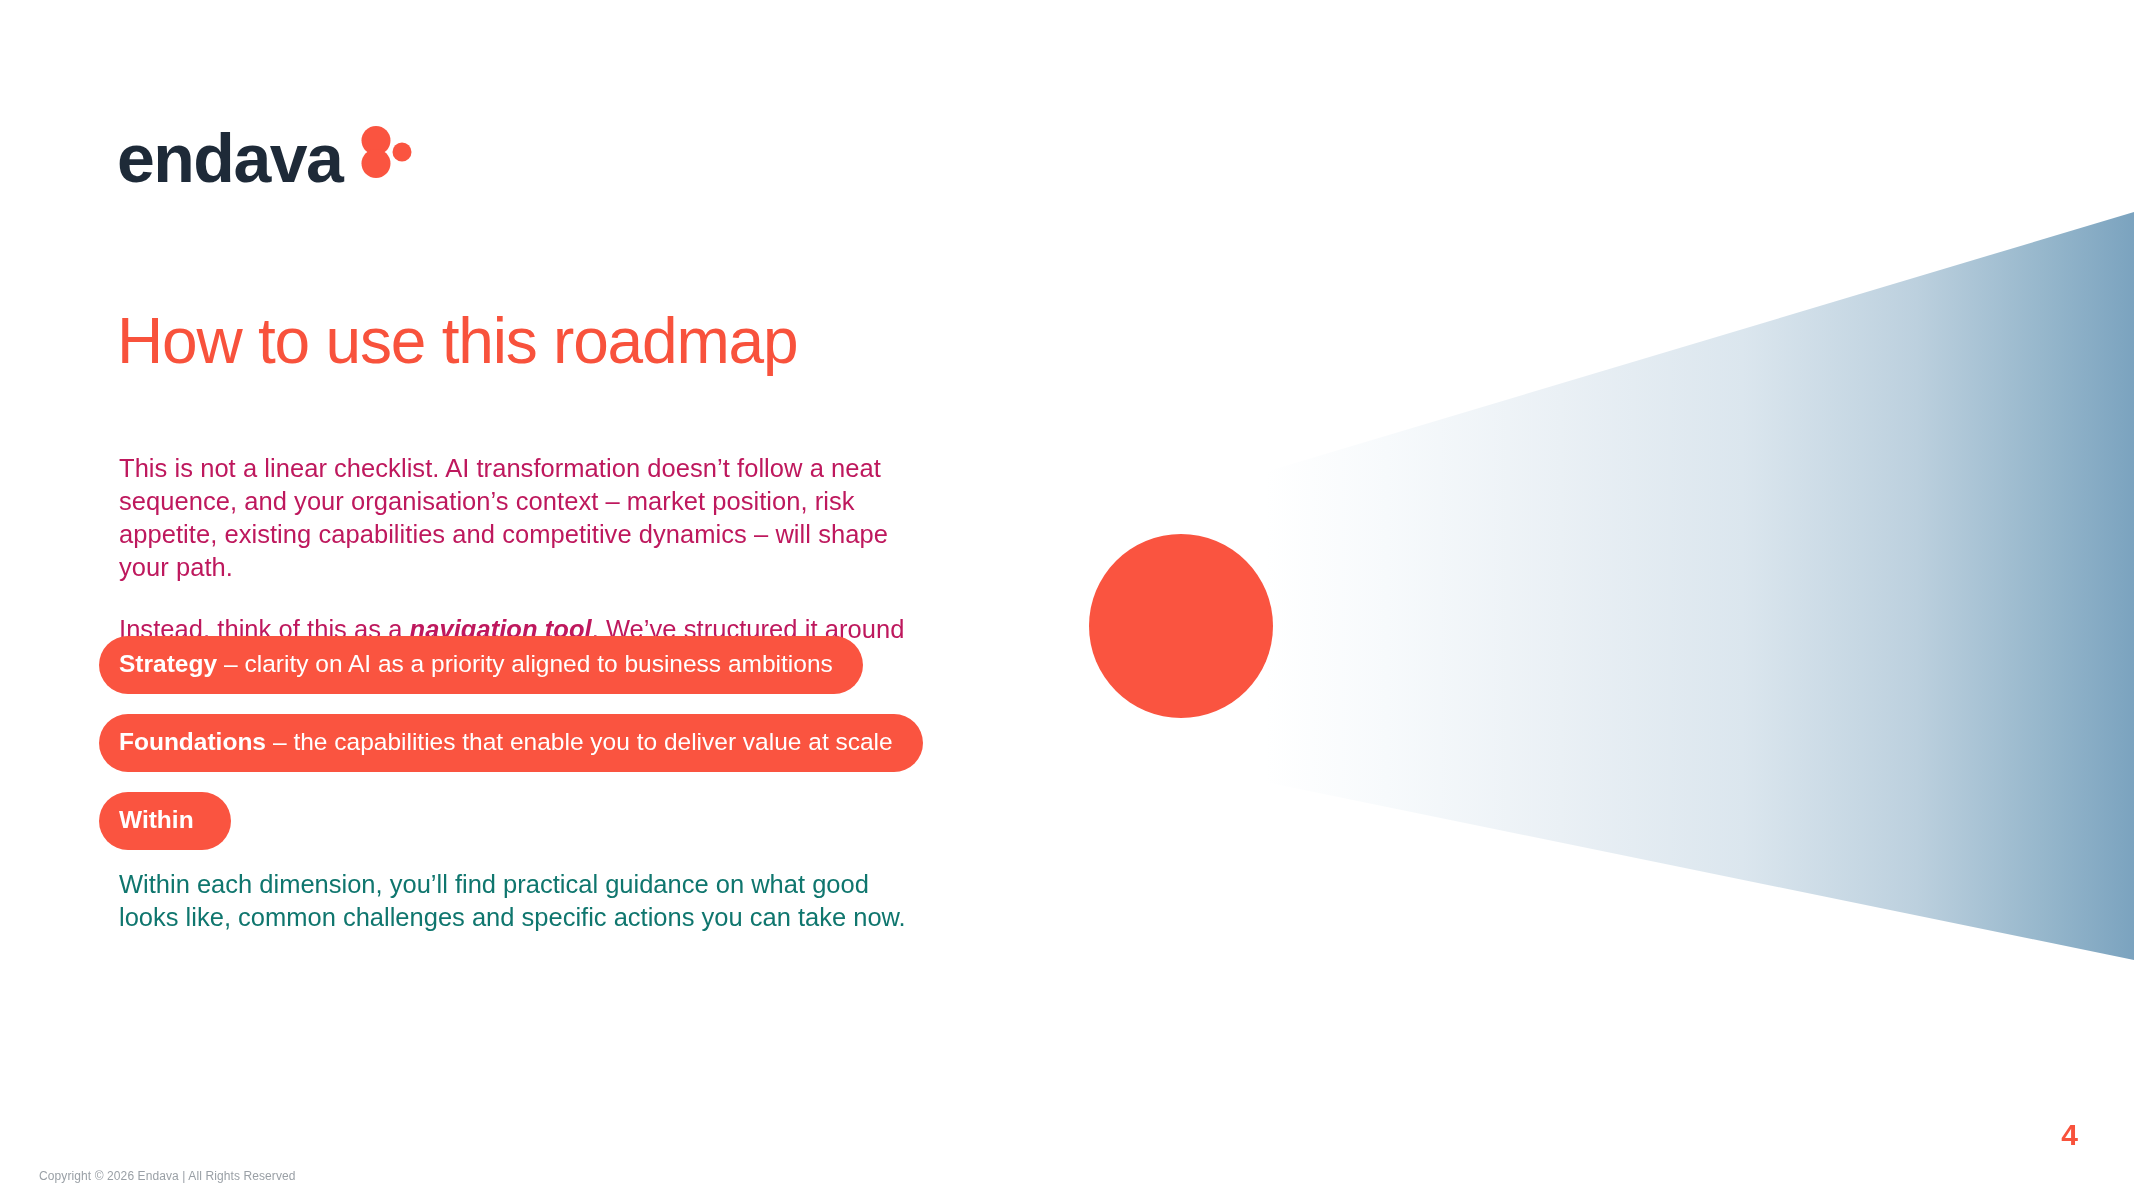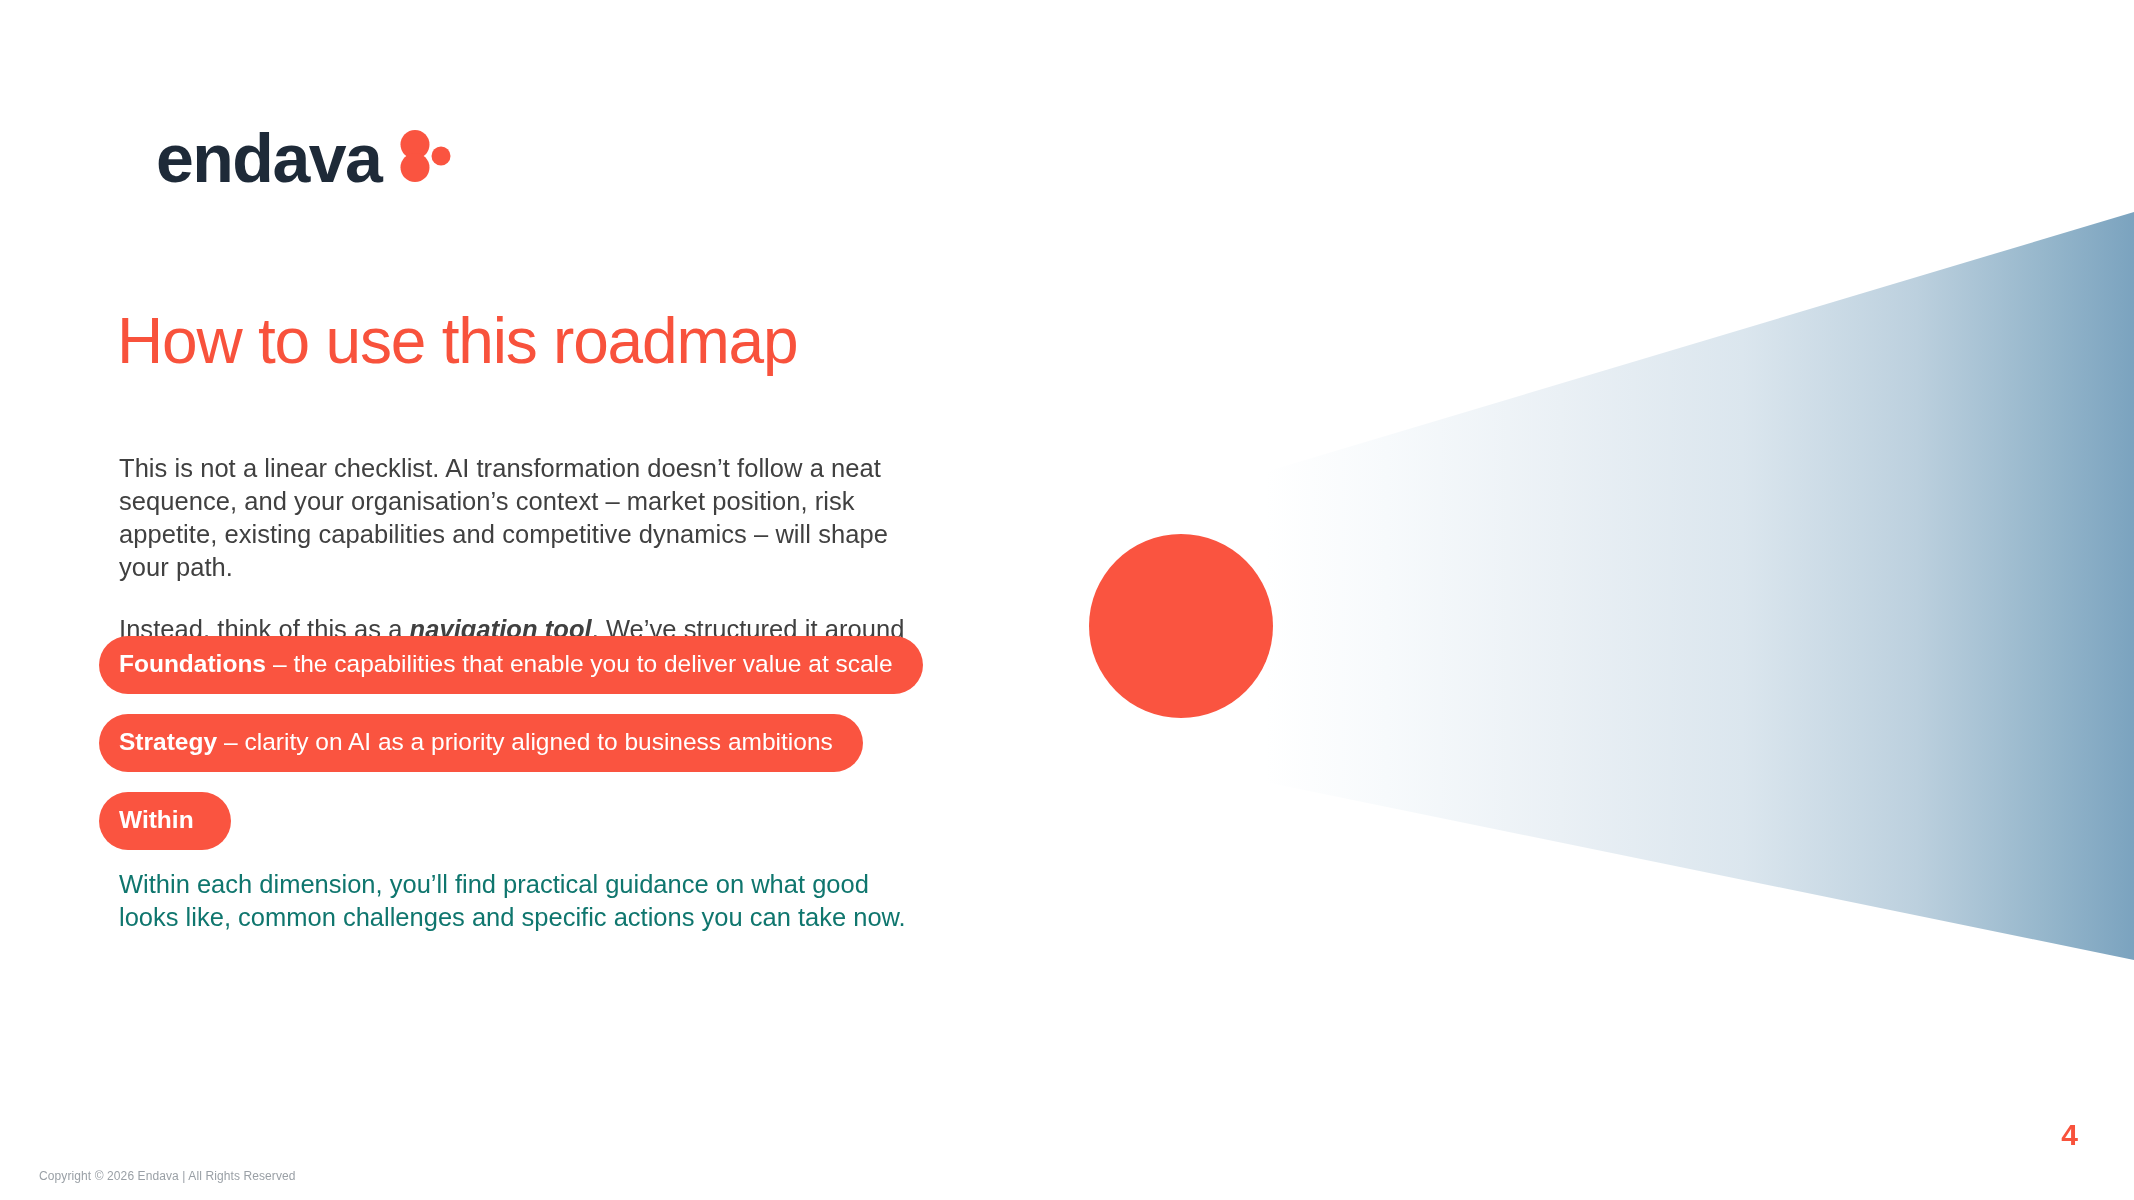--- a/index.html
+++ b/index.html
@@ -30,23 +30,21 @@
     pointer-events: none;
   }
   .deco svg { display: block; width: 100%; height: 100%; }
 
   
   .logo {
     position: absolute;
     left: 117px;
     top: 124px;
     display: flex;
-    align-items: center;
     gap: 18px;
-    margin-left: 39px;
   }
   .logo-word {
     font-family: "Liberation Sans", sans-serif;
     font-size: 68px;
     line-height: 68px;
     font-weight: 700;
     letter-spacing: -1.5px;
     color: #1e2a38;
   }
   .logo-mark { display: block; }
@@ -69,21 +67,21 @@
   .body-copy {
     position: absolute;
     left: 119px;
     top: 452px;
     width: 790px;
   }
   .para {
     margin: 0 0 29px 0;
     font-size: 25.5px;
     line-height: 33px;
-    color: #404040;
+    color: #be185d;
     letter-spacing: 0.05px;
   }
   .para:last-child { margin-bottom: 0; }
   .para b { font-weight: 700; font-style: italic; }
 
   
   .pills {
     position: absolute;
     left: 99px;
     top: 636px;
@@ -178,28 +176,28 @@
 
   <h1 class="page-title">How to use this roadmap</h1>
 
   <div class="body-copy">
     <p class="para"><span>This is not a linear checklist. AI transformation doesn’t follow a neat sequence, and your organisation’s context – market position, risk appetite, existing capabilities and competitive dynamics – will shape your path.</span></p>
     <p class="para"><span>Instead, think of this as a </span><b>navigation tool</b><span>. We’ve structured it around three interconnected dimensions that define AI readiness:</span></p>
   </div>
 
   <div class="pills">
     <div class="pill">
+      <span class="pill-term">Strategy</span>
+      <span class="pill-desc">– clarity on AI as a priority aligned to business ambitions</span>
+    </div>
+    <div class="pill">
       <span class="pill-term">Foundations</span>
       <span class="pill-desc">– the capabilities that enable you to deliver value at scale</span>
     </div>
     <div class="pill">
-      <span class="pill-term">Strategy</span>
-      <span class="pill-desc">– clarity on AI as a priority aligned to business ambitions</span>
-    </div>
-    <div class="pill">
       <span class="pill-term">Within</span>
     </div>
   </div>
 
   <p class="closing">Within each dimension, you’ll find practical guidance on what good looks like, common challenges and specific actions you can take now.</p>
 
   <div class="copyright">Copyright © 2026 Endava | All Rights Reserved</div>
   <div class="page-number">4</div>
 
 </div>

